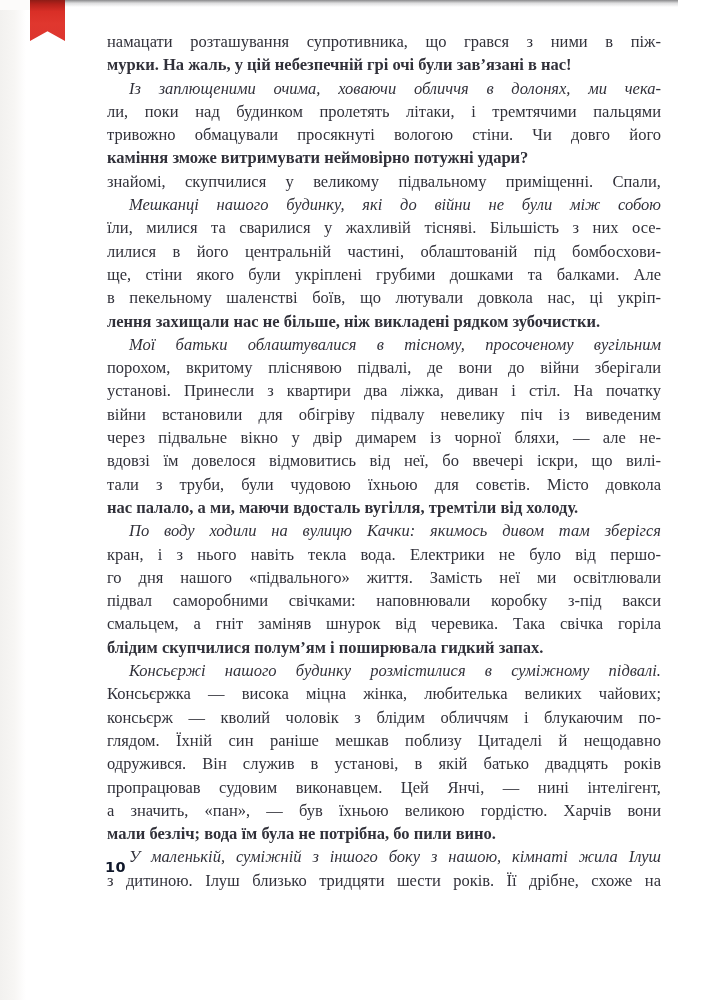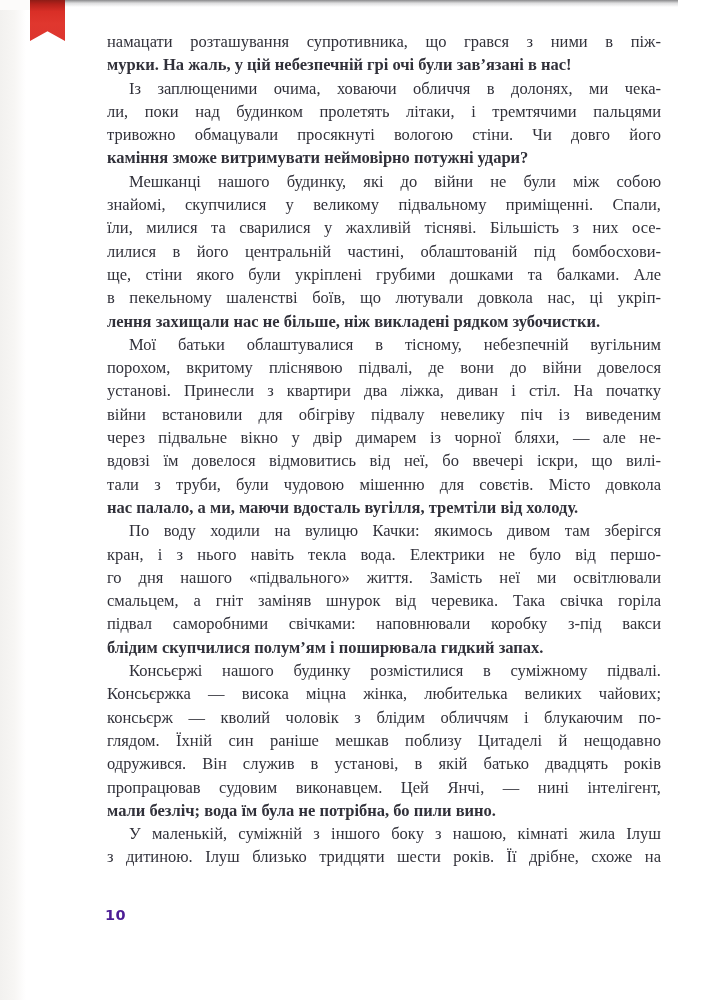--- a/index.html
+++ b/index.html
@@ -55,29 +55,29 @@
     width: 554px;
     font-size: 16.5px;
     line-height: 23.3px;
     color: #31313a;
   }
   .line {
     text-align: justify;
     text-align-last: justify;
   }
   .line.p-end { text-align-last: left; font-weight: bold; }
-  .line.p-start { text-indent: 22px; }
+  .line.p-start { text-indent: 22px; font-style: italic; }
   .pageno {
     position: absolute;
-    left: 105px; top: 907px;
+    left: 105px; top: 859px;
     font-family: "DejaVu Sans", sans-serif;
     font-weight: bold;
     font-size: 14.5px;
     letter-spacing: 0.5px;
-    color: #4c1d95;
+    color: #0f172a;
   }
 </style>
 </head>
 <body>
 
 <div class="page">
   <div class="left-edge"></div>
   <div class="top-shadow"></div>
   <div class="top-left-light"></div>
   <div class="bookmark"></div>
@@ -87,53 +87,54 @@
         <div class="line">намацати розташування супротивника, що грався з ними в піж-</div>
         <div class="line p-end">мурки. На жаль, у цій небезпечній грі очі були зав’язані в нас!</div>
       </div>
       <div>
         <div class="line p-start">Із заплющеними очима, ховаючи обличчя в долонях, ми чека-</div>
         <div class="line">ли, поки над будинком пролетять літаки, і тремтячими пальцями</div>
         <div class="line">тривожно обмацували просякнуті вологою стіни. Чи довго його</div>
         <div class="line p-end">каміння зможе витримувати неймовірно потужні удари?</div>
       </div>
       <div>
+        <div class="line">знайомі, скупчилися у великому підвальному приміщенні. Спали,</div>
         <div class="line p-start">Мешканці нашого будинку, які до війни не були між собою</div>
-        <div class="line">знайомі, скупчилися у великому підвальному приміщенні. Спали,</div>
         <div class="line">їли, милися та сварилися у жахливій тісняві. Більшість з них осе-</div>
         <div class="line">лилися в його центральній частині, облаштованій під бомбосхови-</div>
         <div class="line">ще, стіни якого були укріплені грубими дошками та балками. Але</div>
         <div class="line">в пекельному шаленстві боїв, що лютували довкола нас, ці укріп-</div>
         <div class="line p-end">лення захищали нас не більше, ніж викладені рядком зубочистки.</div>
       </div>
       <div>
-        <div class="line p-start">Мої батьки облаштувалися в тісному, небезпечній вугільним</div>
-        <div class="line">порохом, вкритому пліснявою підвалі, де вони до війни довелося</div>
+        <div class="line p-start">Мої батьки облаштувалися в тісному, просоченому вугільним</div>
+        <div class="line">порохом, вкритому пліснявою підвалі, де вони до війни зберігали</div>
         <div class="line">установі. Принесли з квартири два ліжка, диван і стіл. На початку</div>
         <div class="line">війни встановили для обігріву підвалу невелику піч із виведеним</div>
         <div class="line">через підвальне вікно у двір димарем із чорної бляхи, — але не-</div>
         <div class="line">вдовзі їм довелося відмовитись від неї, бо ввечері іскри, що вилі-</div>
-        <div class="line">тали з труби, були чудовою мішенню для совєтів. Місто довкола</div>
+        <div class="line">тали з труби, були чудовою їхньою для совєтів. Місто довкола</div>
         <div class="line p-end">нас палало, а ми, маючи вдосталь вугілля, тремтіли від холоду.</div>
       </div>
       <div>
         <div class="line p-start">По воду ходили на вулицю Качки: якимось дивом там зберігся</div>
         <div class="line">кран, і з нього навіть текла вода. Електрики не було від першо-</div>
         <div class="line">го дня нашого «підвального» життя. Замість неї ми освітлювали</div>
+        <div class="line">підвал саморобними свічками: наповнювали коробку з-під вакси</div>
         <div class="line">смальцем, а гніт заміняв шнурок від черевика. Така свічка горіла</div>
-        <div class="line">підвал саморобними свічками: наповнювали коробку з-під вакси</div>
         <div class="line p-end">блідим скупчилися полум’ям і поширювала гидкий запах.</div>
       </div>
       <div>
         <div class="line p-start">Консьєржі нашого будинку розмістилися в суміжному підвалі.</div>
         <div class="line">Консьєржка — висока міцна жінка, любителька великих чайових;</div>
         <div class="line">консьєрж — кволий чоловік з блідим обличчям і блукаючим по-</div>
         <div class="line">глядом. Їхній син раніше мешкав поблизу Цитаделі й нещодавно</div>
         <div class="line">одружився. Він служив в установі, в якій батько двадцять років</div>
         <div class="line">пропрацював судовим виконавцем. Цей Янчі, — нині інтелігент,</div>
+        <div class="line">а значить, «пан», — був їхньою великою гордістю. Харчів вони</div>
         <div class="line p-end">мали безліч; вода їм була не потрібна, бо пили вино.</div>
       </div>
       <div>
         <div class="line p-start">У маленькій, суміжній з іншого боку з нашою, кімнаті жила Ілуш</div>
         <div class="line">з дитиною. Ілуш близько тридцяти шести років. Її дрібне, схоже на</div>
       </div>
     </div>
 
   <div class="pageno">10</div>
 </div>

